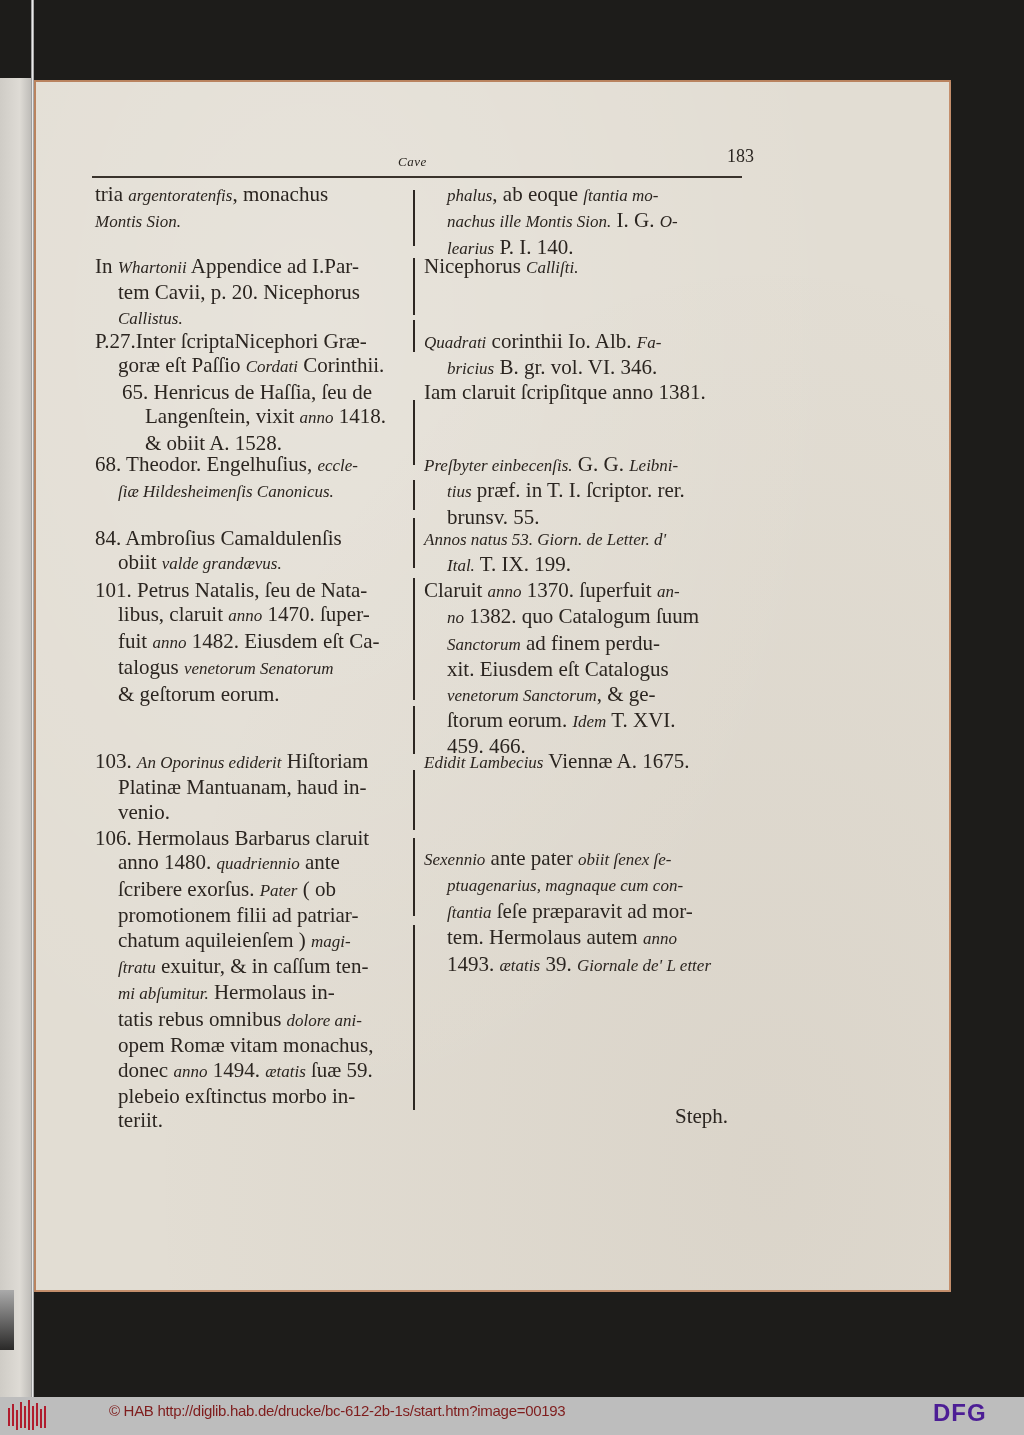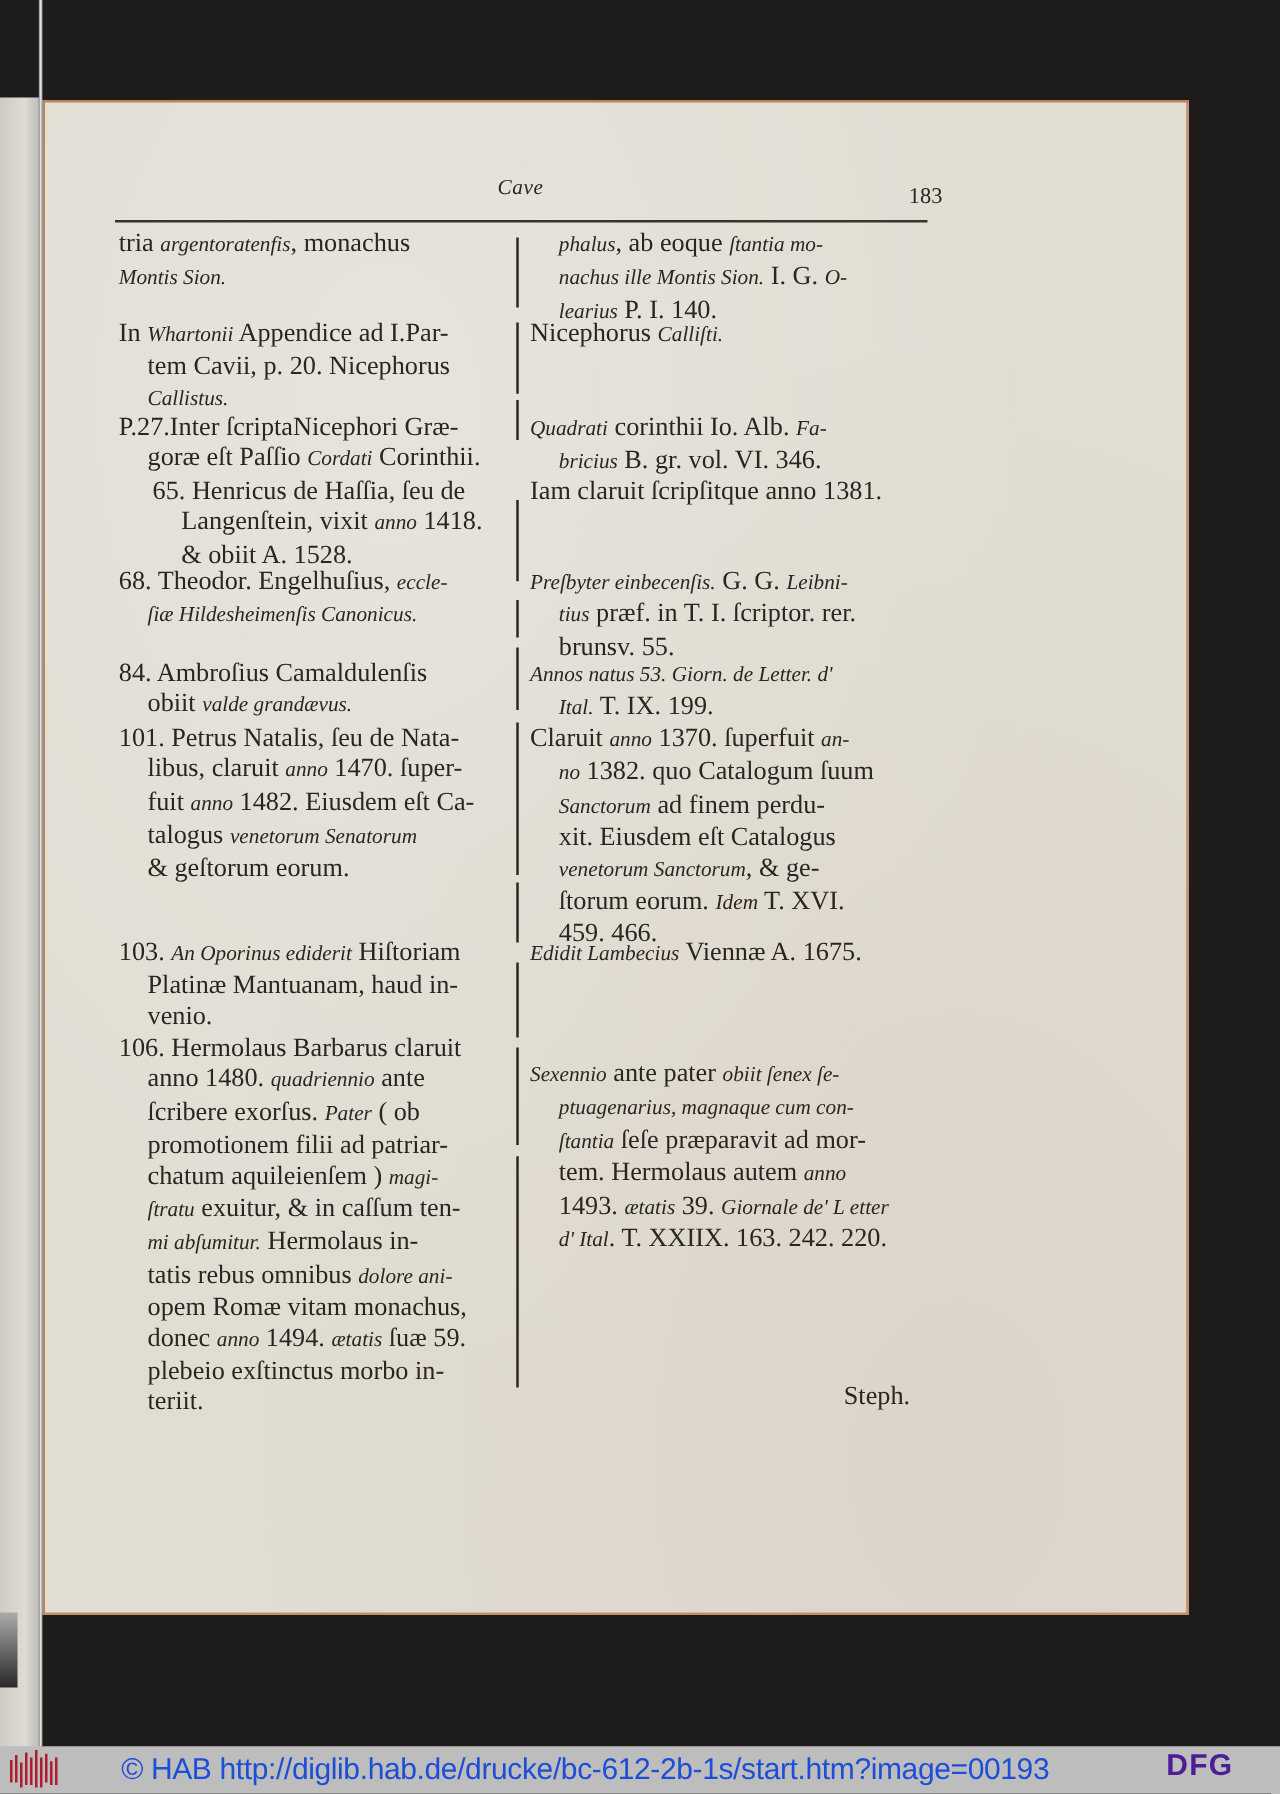--- a/index.html
+++ b/index.html
@@ -26,21 +26,21 @@
     }
     .page {
       position: absolute; left: 34px; top: 80px; width: 917px; height: 1212px;
       background: #e2ddd3;
       background-image:
         radial-gradient(ellipse at 30% 20%, rgba(255,255,255,0.18), rgba(0,0,0,0) 60%),
         radial-gradient(ellipse at 80% 90%, rgba(120,100,80,0.07), rgba(0,0,0,0) 60%);
       box-shadow: 2px 2px 0 #b9835f inset, -2px -2px 0 #c48e6b inset;
     }
     .running-head {
-      position: absolute; top: 140px; left: 398px; font-size: 17px;
+      position: absolute; top: 154px; left: 398px; font-size: 13px;
       font-style: italic; color: #2a2520; letter-spacing: 0.5px;
     }
     .page-number {
       position: absolute; top: 146px; left: 711px; font-size: 18px; color: #2a2520; margin-left: 16px;
     }
     .head-rule {
       position: absolute; top: 176px; left: 92px; width: 650px; height: 2px;
       background: #3a332c;
     }
     .col-rule {
@@ -60,21 +60,21 @@
     }
     .footer {
       position: absolute; left: 0; top: 1397px; width: 1024px; height: 38px;
       background: #bdbdbd; display: flex; align-items: center;
       font-family: "Liberation Sans", "DejaVu Sans", sans-serif;
     }
     .footer-logo {
       position: absolute; left: 6px; top: 3px; width: 42px; height: 32px;
     }
     .footer-text {
-      position: absolute; left: 97px; top: 5px; font-size: 24px; color: #1d4ed8;
+      position: absolute; left: 109px; top: 5px; font-size: 15px; color: #7f1d1d;
       letter-spacing: -0.3px; white-space: nowrap;
     }
     .dfg-logo {
       position: absolute; left: 933px; top: 2px; font-size: 24px; font-weight: bold;
       color: #4c1d95; letter-spacing: 1px; font-family: Liberation Sans, sans-serif;
     }
   </style>
 </head>
 <body>
 
@@ -193,21 +193,20 @@
     </div>
     <div class="entry" style="top: 749px;">
       <span class="line"><span class="it">Edidit Lambecius</span><span> Viennæ A. 1675.</span></span>
     </div>
     <div class="entry" style="top: 826px; margin-top: 20px;">
       <span class="line"><span class="it">Sexennio</span><span> ante pater </span><span class="it">obiit ſenex ſe-</span></span>
       <span class="line indent"><span class="it">ptuagenarius, magnaque cum con-</span></span>
       <span class="line indent"><span class="it">ſtantia</span><span> ſeſe præparavit ad mor-</span></span>
       <span class="line indent"><span>tem. Hermolaus autem </span><span class="it">anno</span></span>
       <span class="line indent"><span>1493. </span><span class="it">ætatis</span><span> 39. </span><span class="it">Giornale de' L etter</span></span>
-      <span class="line indent"><span class="it">d' Ital</span><span>. T. XXIIX. 163. 242. 220.</span></span>
     </div>
   </div>
 
 <div class="steph">Steph.</div>
 
 <div class="footer">
   <svg class="footer-logo" viewBox="0 0 42 32">
     <g fill="#b01c2e">
       <rect x="2" y="8" width="2" height="18"></rect>
       <rect x="6" y="4" width="2" height="22"></rect>

